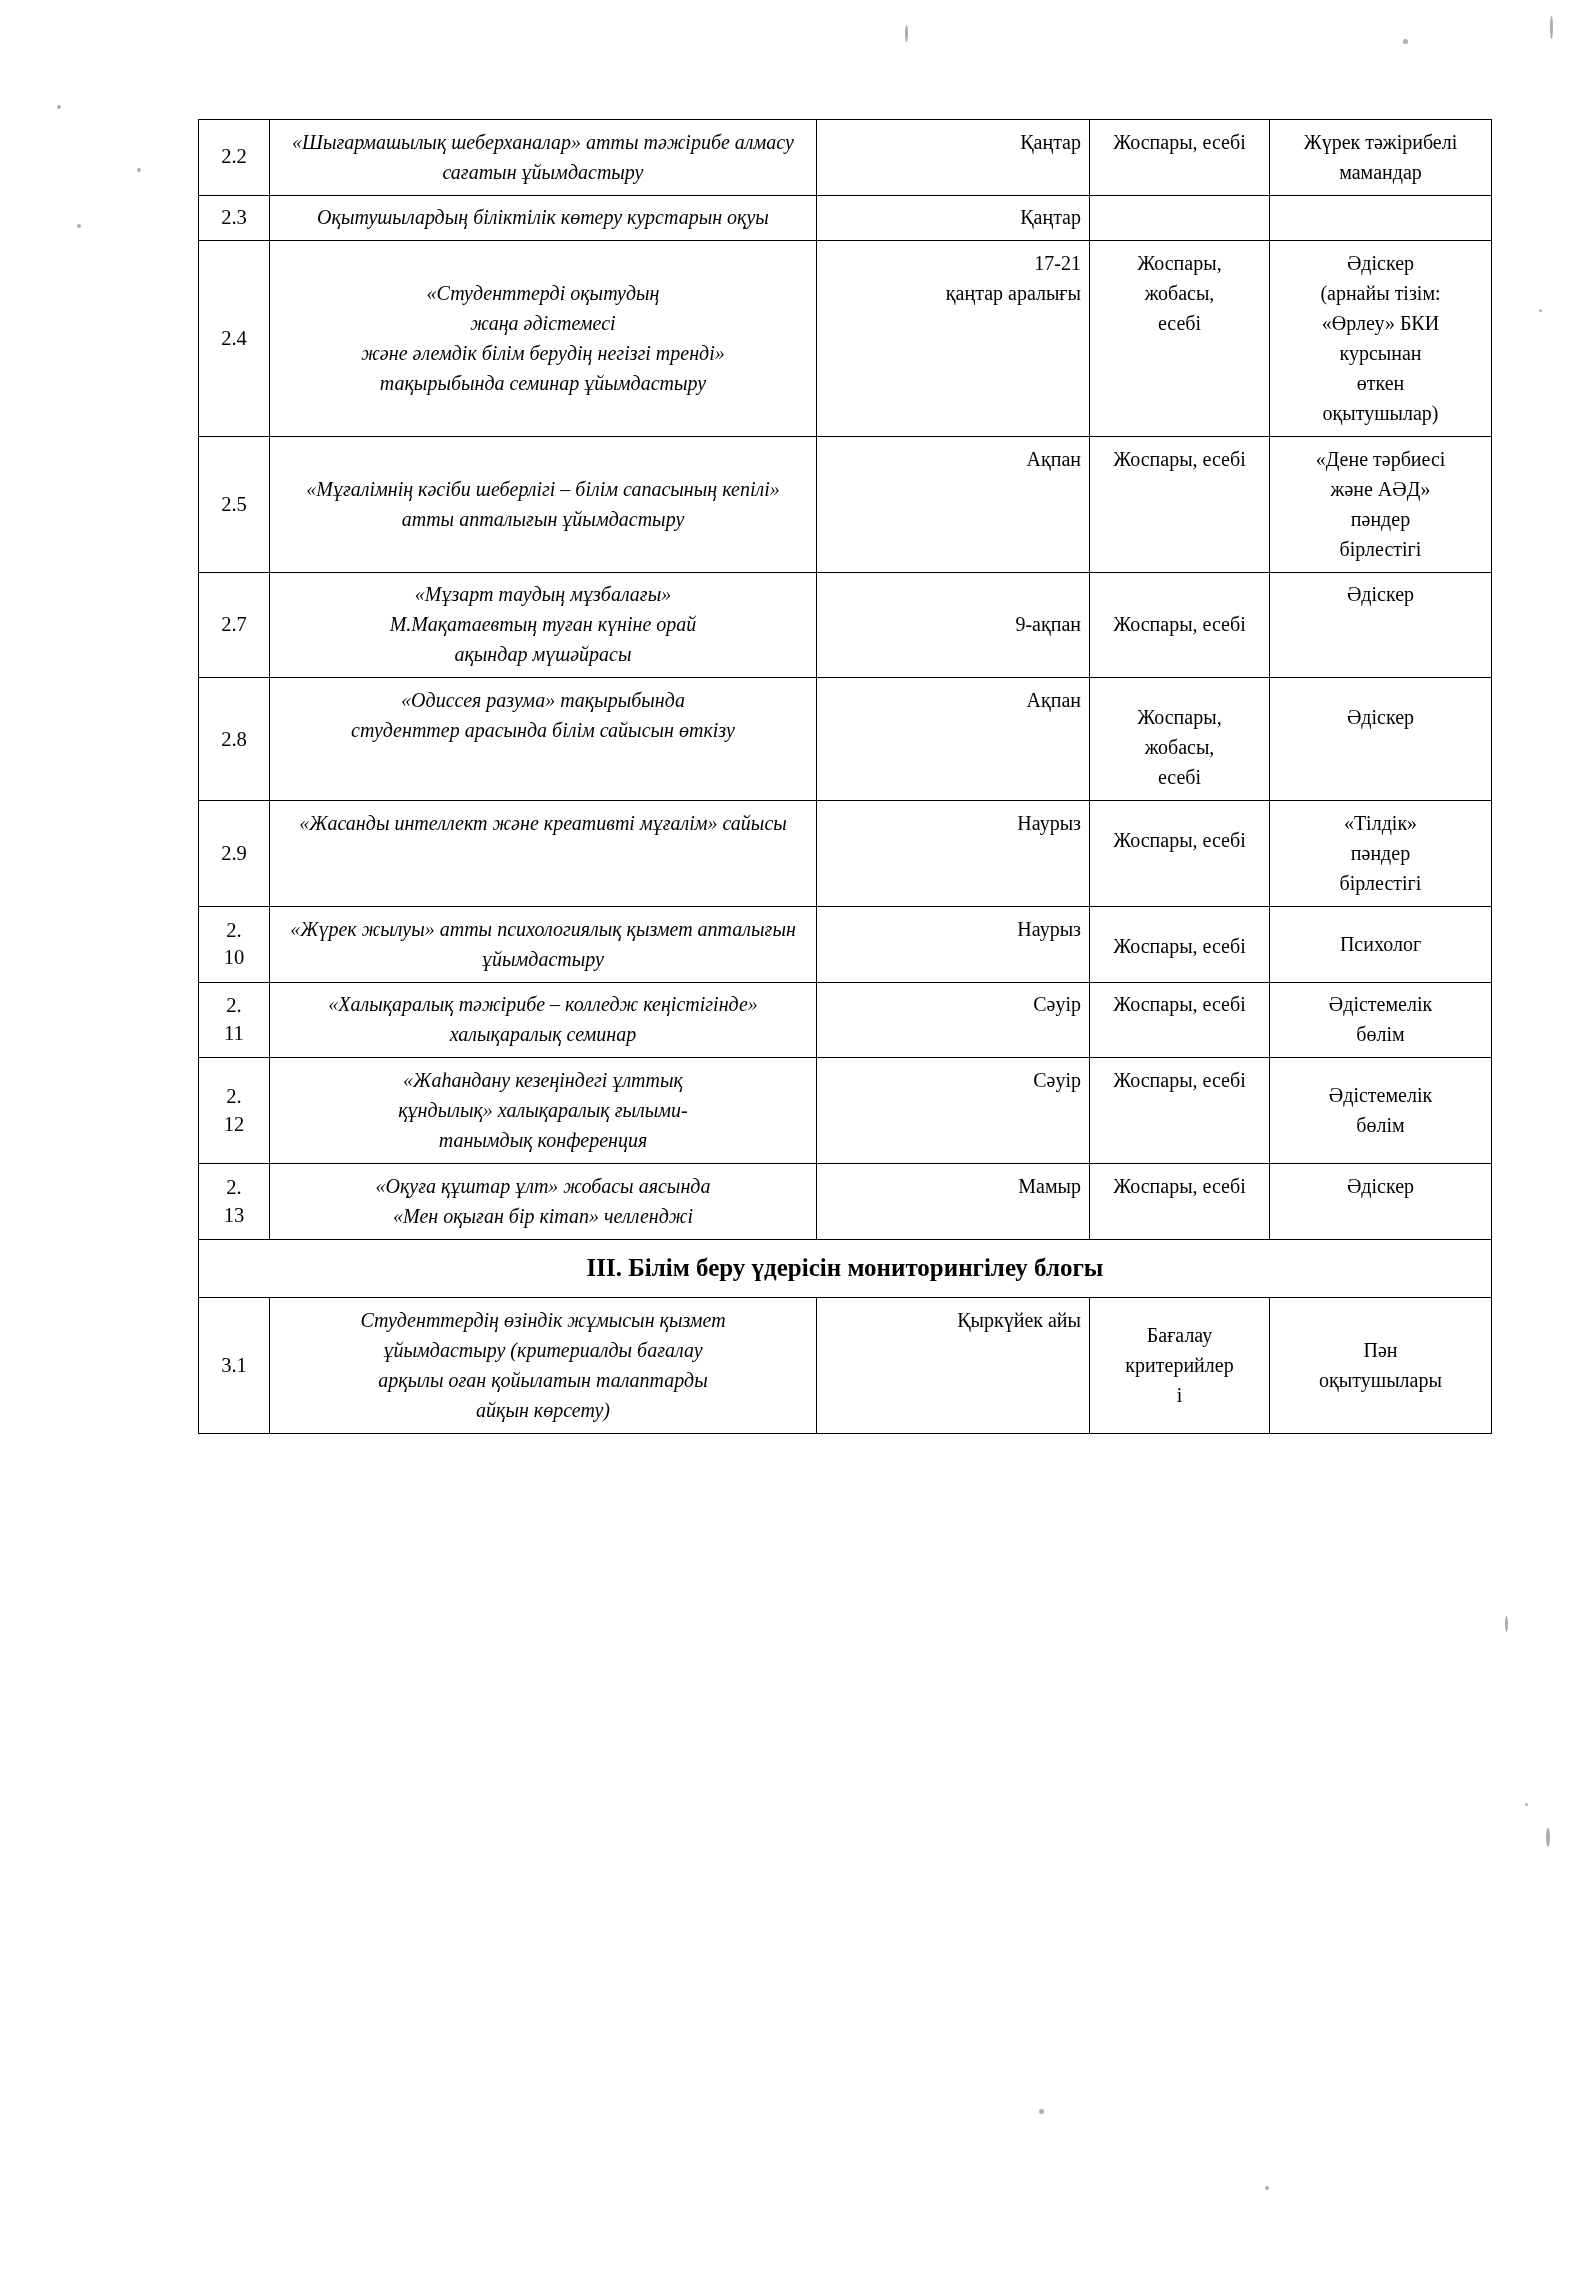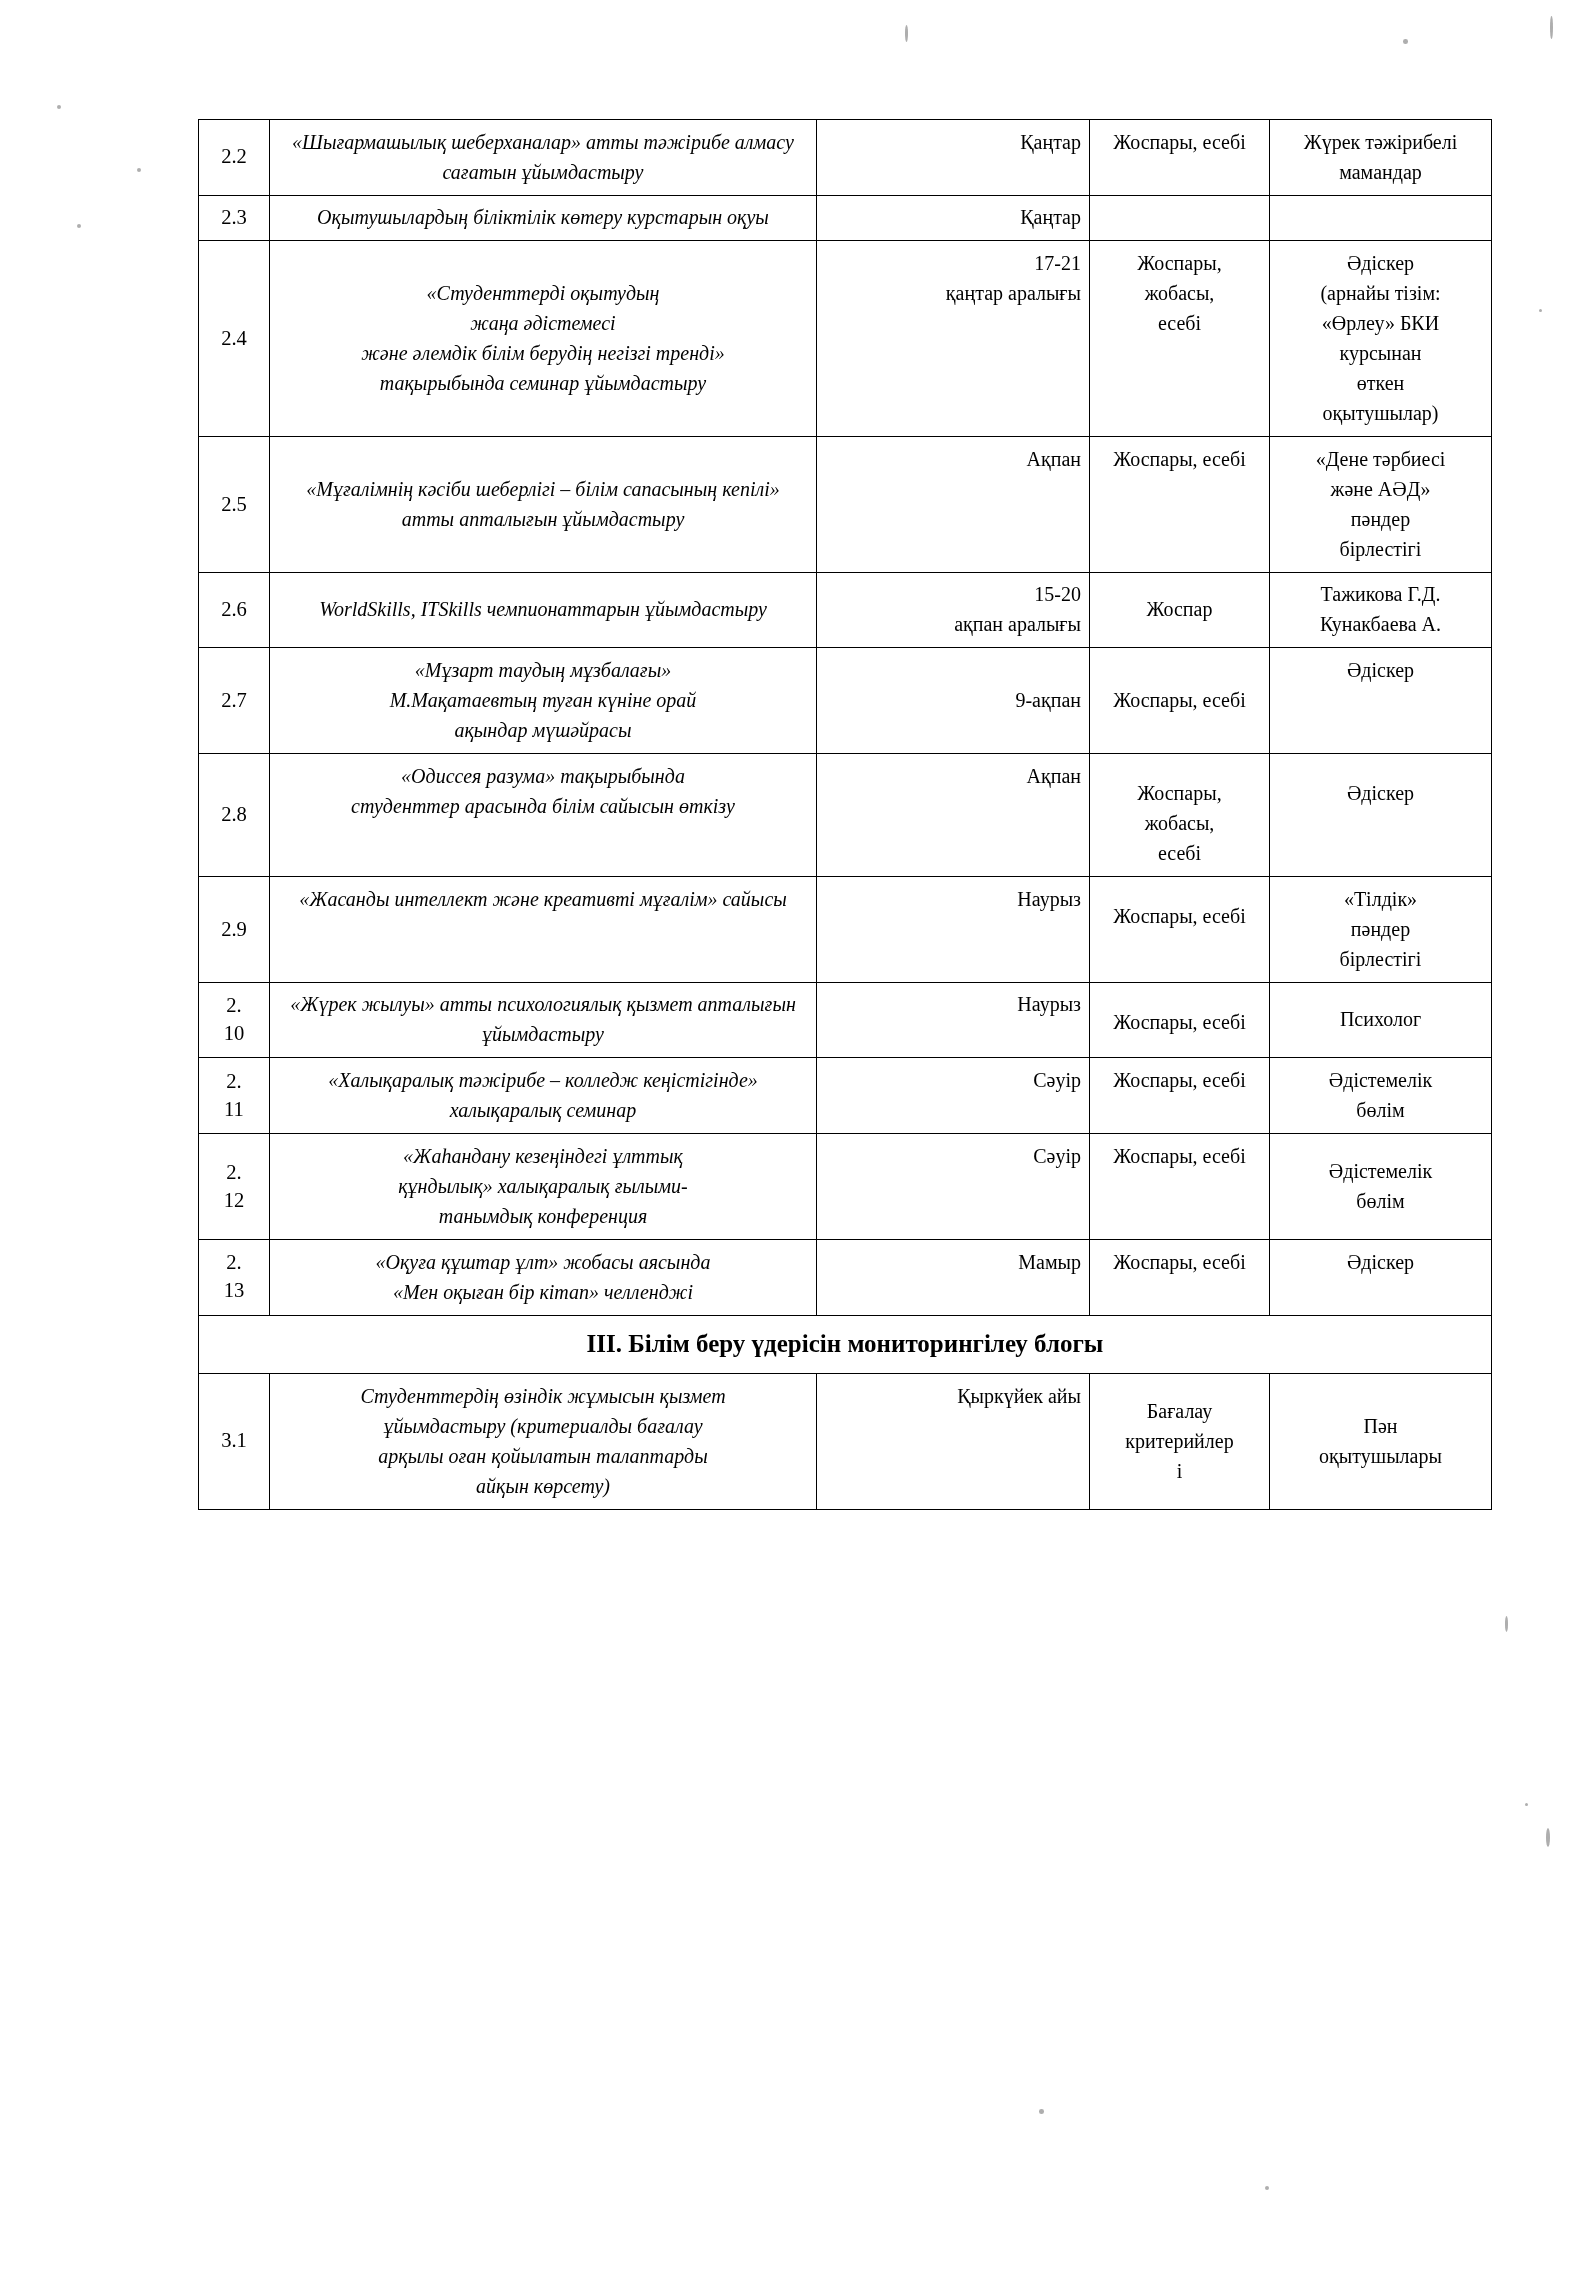--- a/index.html
+++ b/index.html
@@ -164,33 +164,20 @@
         <td class="date">Ақпан</td>
         <td class="output topal">Жоспары, есебі</td>
         <td class="responsible topal">
           <span class="cellline">«Дене тәрбиесі</span>
           <span class="cellline">және АӘД»</span>
           <span class="cellline">пәндер</span>
           <span class="cellline">бірлестігі</span>
         </td>
       </tr>
 
-      <tr>
-        <td class="idx">2.6</td>
-        <td class="activity mid">WorldSkills, ITSkills  чемпионаттарын ұйымдастыру</td>
-        <td class="date mid">
-          <span class="cellline">15-20</span>
-          <span class="cellline">ақпан аралығы</span>
-        </td>
-        <td class="output">Жоспар</td>
-        <td class="responsible">
-          <span class="cellline">Тажикова Г.Д.</span>
-          <span class="cellline">Кунакбаева А.</span>
-        </td>
-      </tr>
 
       <tr>
         <td class="idx">2.7</td>
         <td class="activity topal">
           <span class="cellline">«Мұзарт таудың мұзбалағы»</span>
           <span class="cellline">М.Мақатаевтың туған күніне орай</span>
           <span class="cellline">ақындар мүшәйрасы</span>
         </td>
         <td class="date mid">9-ақпан</td>
         <td class="output mid">Жоспары, есебі</td>

